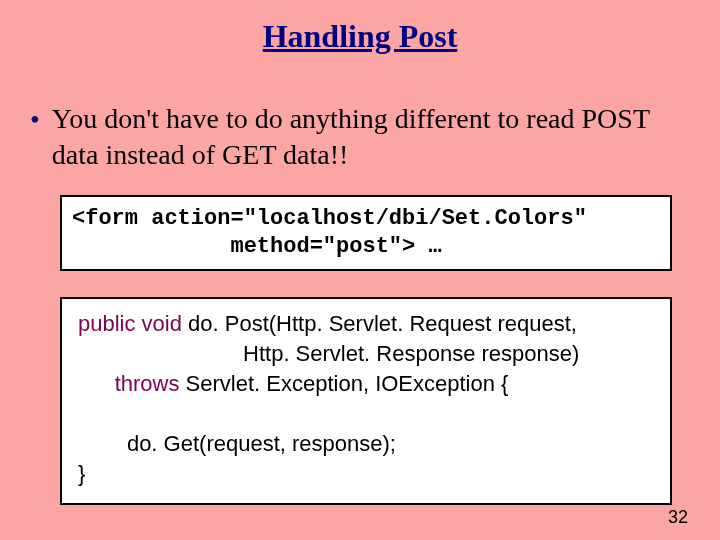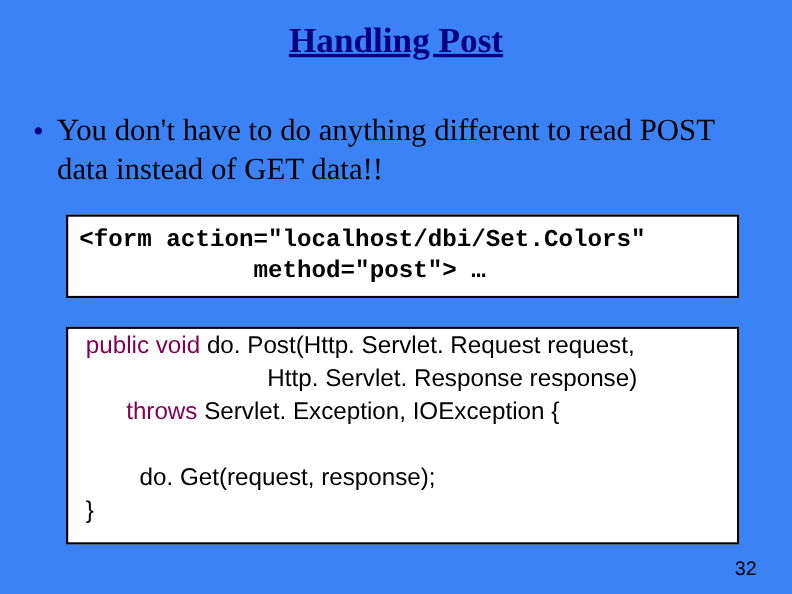--- a/index.html
+++ b/index.html
@@ -5,21 +5,21 @@
   html, body {
     margin: 0;
     padding: 0;
     width: 720px;
     height: 540px;
     overflow: hidden;
   }
   .slide {
     width: 720px;
     height: 540px;
-    background: #3b82f6;
+    background: #fca5a5;
     position: relative;
     box-sizing: border-box;
     font-family: "Times New Roman", Times, serif;
     color: #000;
   }
   .title {
     text-align: center;
     font-size: 32px;
     font-weight: bold;
     text-decoration: underline;
@@ -53,21 +53,21 @@
     font-size: 22px;
     font-weight: bold;
     line-height: 28px;
     white-space: pre;
     color: #000;
   }
   .java-box {
     margin: 26px 48px 0 60px;
     border: 2px solid #000;
     background: #fff;
-    padding: 0 14px 14px 16px;
+    padding: 10px 14px 14px 16px;
     font-family: Arial, Helvetica, sans-serif;
     font-size: 22px;
     line-height: 30px;
     white-space: pre;
     color: #000;
   }
   .kw-mod { color: #7f0055; }
   .kw-void { color: #7f0055; }
   .kw-throws { color: #7f0055; }
   .page-num {

